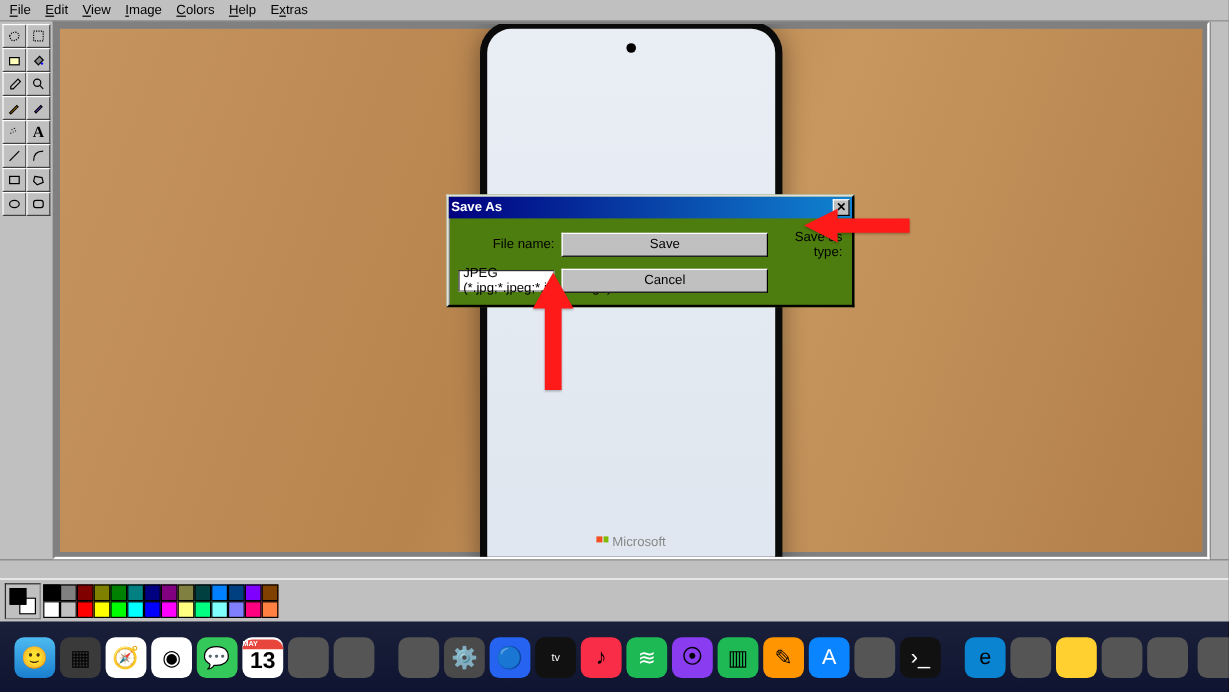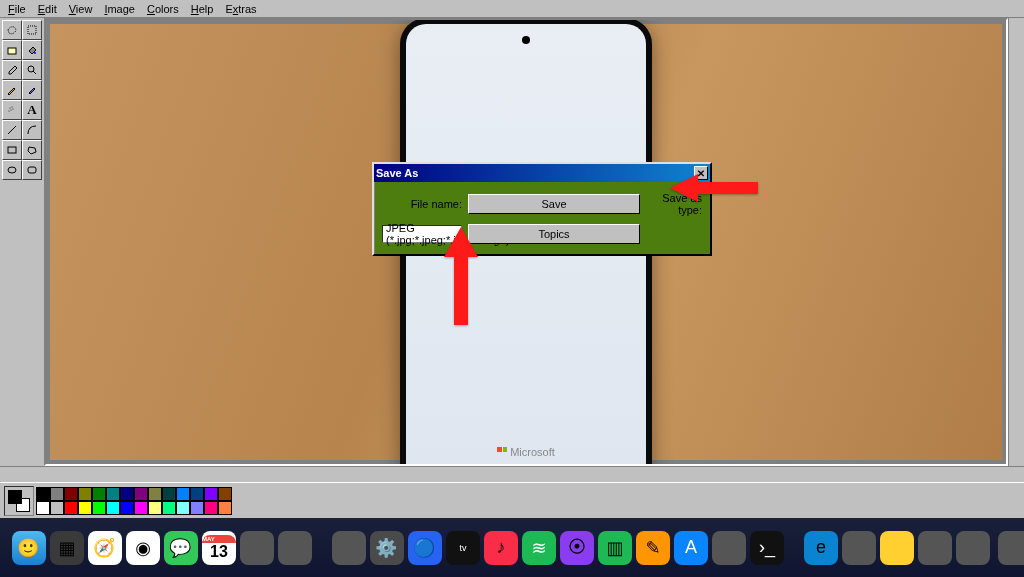--- a/index.html
+++ b/index.html
@@ -275,41 +275,41 @@
     </div>
     <div class="dlgbody">
       <label>File name:</label>
       <div class="btn">Save</div>
 
       <label>Save as type:</label>
       <div class="selbox">
         <span>JPEG (*.jpg;*.jpeg;*.jpe;*.mage)</span>
         <div class="arrow">▾</div>
       </div>
-      <div class="btn">Topics</div>
+      <div class="btn">Cancel</div>
     </div>
   </div>
 
   <svg class="arrow-red" style="left:670px;top:168px;" width="90" height="40">
     <polygon points="0,20 28,6 28,14 88,14 88,26 28,26 28,34" fill="#ff1a1a"></polygon>
   </svg>
   <svg class="arrow-red" style="left:436px;top:227px;" width="50" height="100">
     <polygon points="25,0 8,30 18,30 18,98 32,98 32,30 42,30" fill="#ff1a1a"></polygon>
   </svg>
 
   <div class="dock">
     <div class="group">
       <div class="dockicon finder">🙂</div>
       <div class="dockicon launchpad">▦</div>
       <div class="dockicon safari">🧭</div>
       <div class="dockicon chrome">◉</div>
       <div class="dockicon msg">💬</div>
       <div class="dockicon cal">
           <div class="top">MAY</div>
-          <div style="font-size:16px;color:#000">13</div>
+          <div style="font-size:19px;color:#000">13</div>
         </div>
       <div class="dockicon generic"></div>
       <div class="dockicon generic"></div>
     </div>
     <div class="sep"></div>
     <div class="group">
       <div class="dockicon generic"></div>
       <div class="dockicon sys">⚙️</div>
       <div class="dockicon app">🔵</div>
       <div class="dockicon atv" style="color:#fff;font-size:9px">tv</div>

